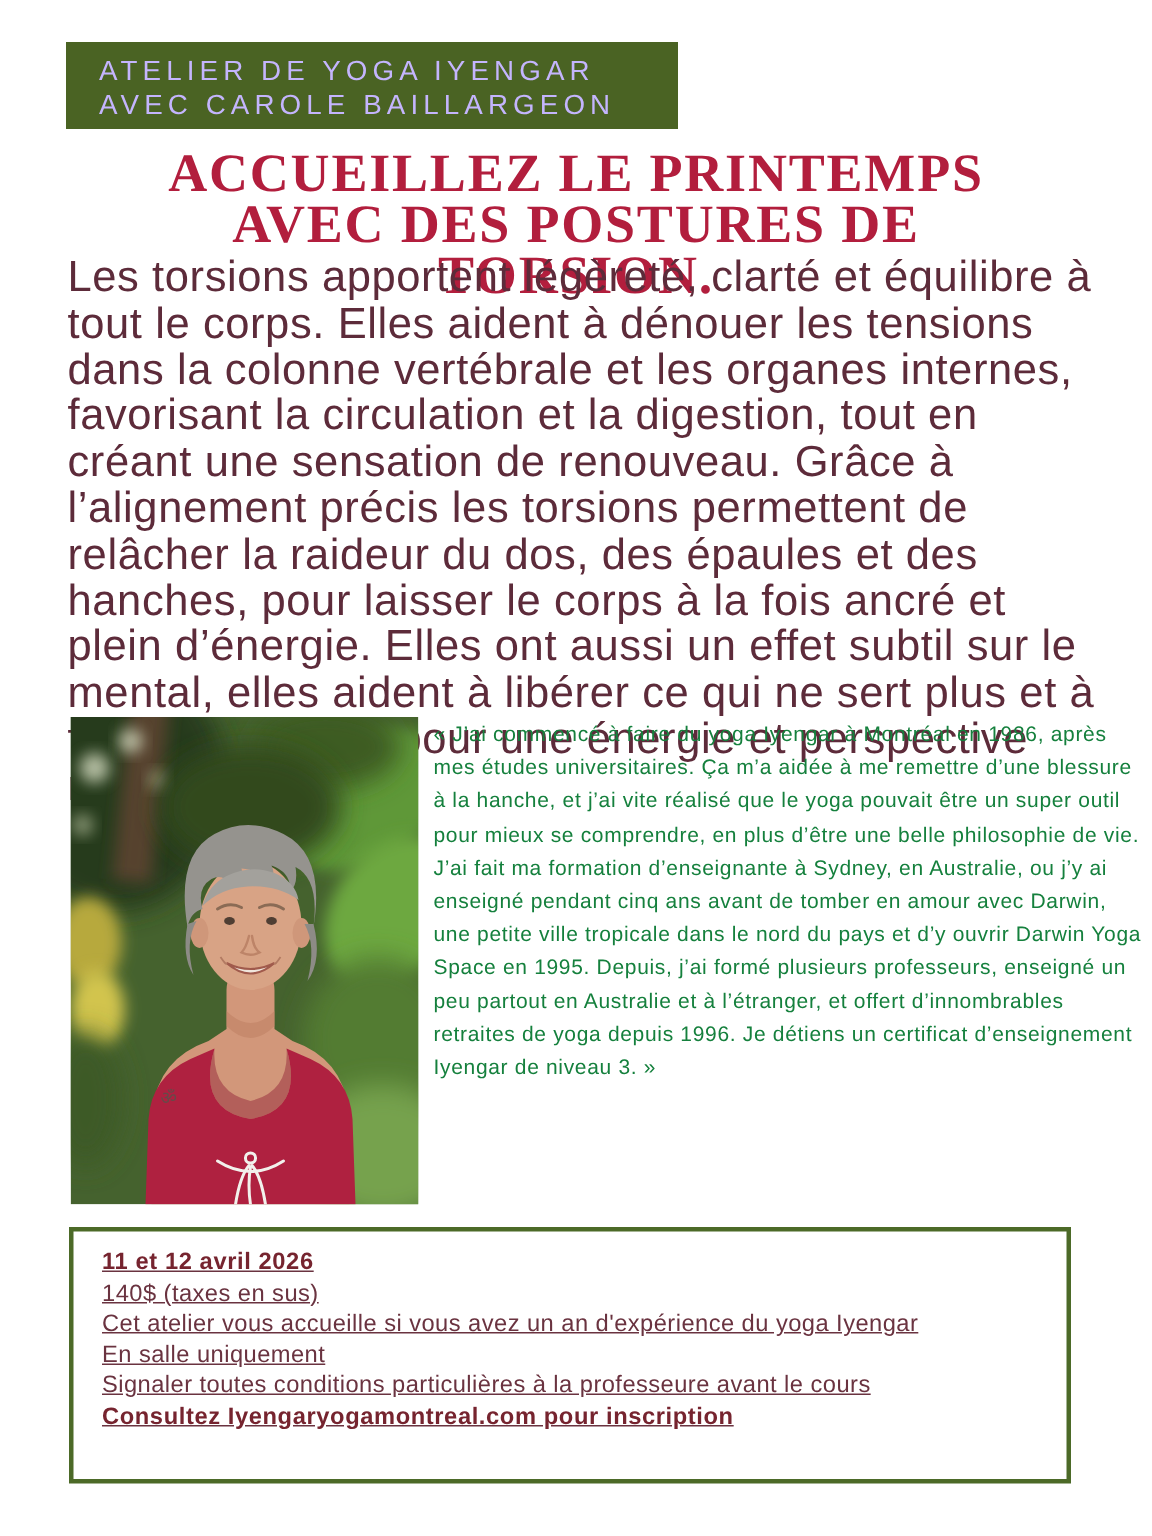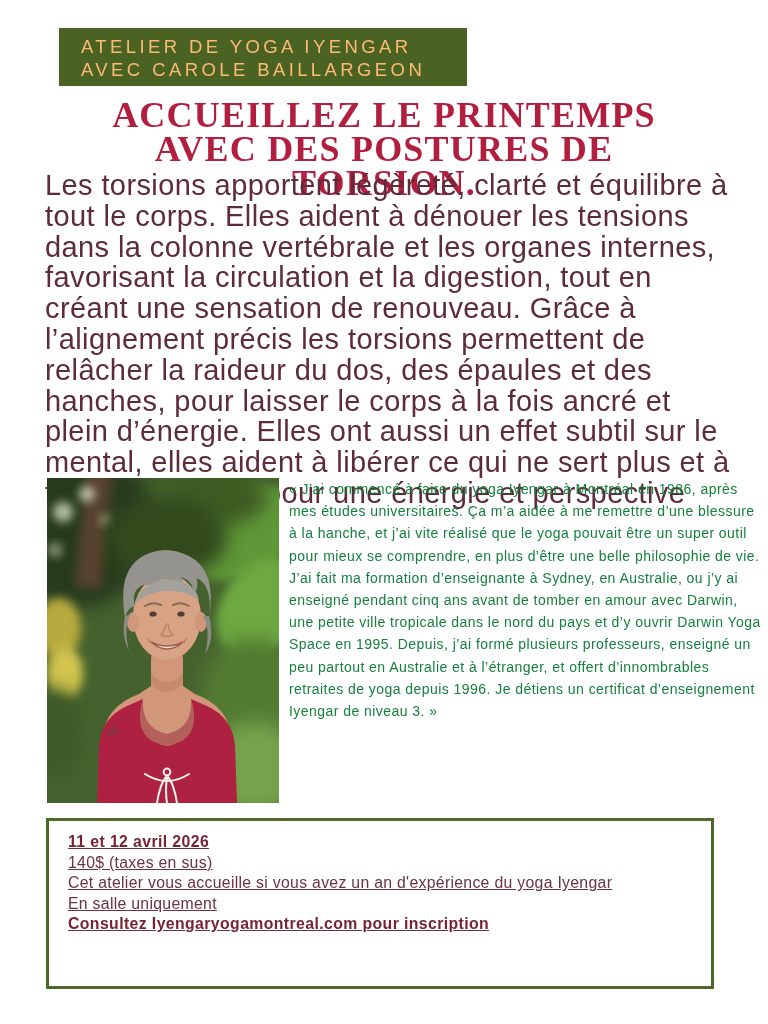--- a/index.html
+++ b/index.html
@@ -7,24 +7,24 @@
   body {
     background: #ffffff;
     font-family: "Liberation Sans", "DejaVu Sans", sans-serif;
     overflow: hidden;
     position: relative;
   }
 
   
   .banner {
     position: absolute;
-    left: 59px; top: 28px;
+    left: 44px; top: 28px;
     width: 408px; height: 58px;
     background: #4a6323;
-    color: #fdba74;
+    color: #c4b5fd;
     padding: 7px 0 0 22px;
   }
   .banner .line {
     font-size: 18.5px;
     line-height: 23px;
     letter-spacing: 3.4px;
     font-weight: 400;
   }
 
   
@@ -182,14 +182,15 @@
     </svg>
   </div>
   <div class="quote">« J’ai commencé à faire du yoga Iyengar à Montréal en 1986, après mes études universitaires. Ça m’a aidée à me remettre d’une blessure à la hanche, et j’ai vite réalisé que le yoga pouvait être un super outil pour mieux se comprendre, en plus d’être une belle philosophie de vie. J’ai fait ma formation d’enseignante à Sydney, en Australie, ou j’y ai enseigné pendant cinq ans avant de tomber en amour avec Darwin, une petite ville tropicale dans le nord du pays et d’y ouvrir Darwin Yoga Space en 1995. Depuis, j’ai formé plusieurs professeurs, enseigné un peu partout en Australie et à l’étranger, et offert d’innombrables retraites de yoga depuis 1996. Je détiens un certificat d’enseignement Iyengar de niveau 3. »</div>
 </div>
 
 <div class="info-box">
   <div class="row bold">11 et 12 avril 2026</div>
   <div class="row">140$ (taxes en sus)</div>
   <div class="row">Cet atelier vous accueille si vous avez un an d'expérience du yoga Iyengar</div>
   <div class="row">En salle uniquement</div>
+  <div class="row">Signaler toutes conditions particulières à la professeure avant le cours</div>
   <div class="row bold">Consultez Iyengaryogamontreal.com pour inscription</div>
 </div>
 
 </body></html>

